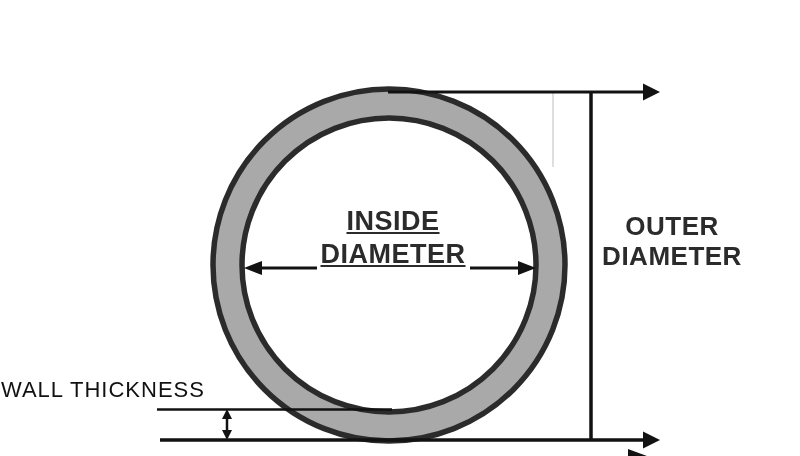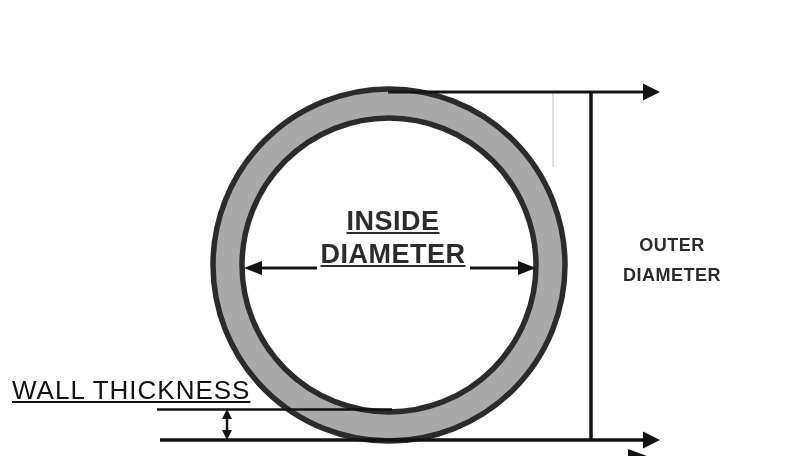--- a/index.html
+++ b/index.html
@@ -28,32 +28,31 @@
     text-align: center;
     font-weight: 700;
     color: var(--label-text);
     letter-spacing: 0.5px;
   }
   .inside-label {
     left: 283px; top: 205px; width: 220px;
     font-size: 27px; line-height: 33px; text-decoration: underline;
   }
   .outer-label {
-    left: 592px; top: 230px; width: 160px;
-    font-size: 18px; line-height: 30px;
+    left: 592px; top: 211px; width: 160px;
+    font-size: 26px; line-height: 30px;
   }
   .wall-label {
     position: absolute;
-    left: 12px; top: 371px;
-    font-size: 26px; line-height: 38px;
+    left: 1px; top: 371px;
+    font-size: 22px; line-height: 38px;
     font-weight: 400;
     letter-spacing: 1px;
     color: var(--wall-text);
     white-space: nowrap;
-    text-decoration: underline;
   }
 
   .ring-outer { fill: var(--ring-fill); stroke: var(--ring-stroke); stroke-width: 5.5; }
   .ring-inner { fill: var(--background); stroke: var(--ring-stroke); stroke-width: 5.5; }
   .dim-line   { stroke: var(--line); fill: none; }
   .arrow-head { fill: var(--line); stroke: none; }
   .faint      { stroke: var(--faint-line); stroke-width: 1.2; }
 </style>
 </head>
 <body>

